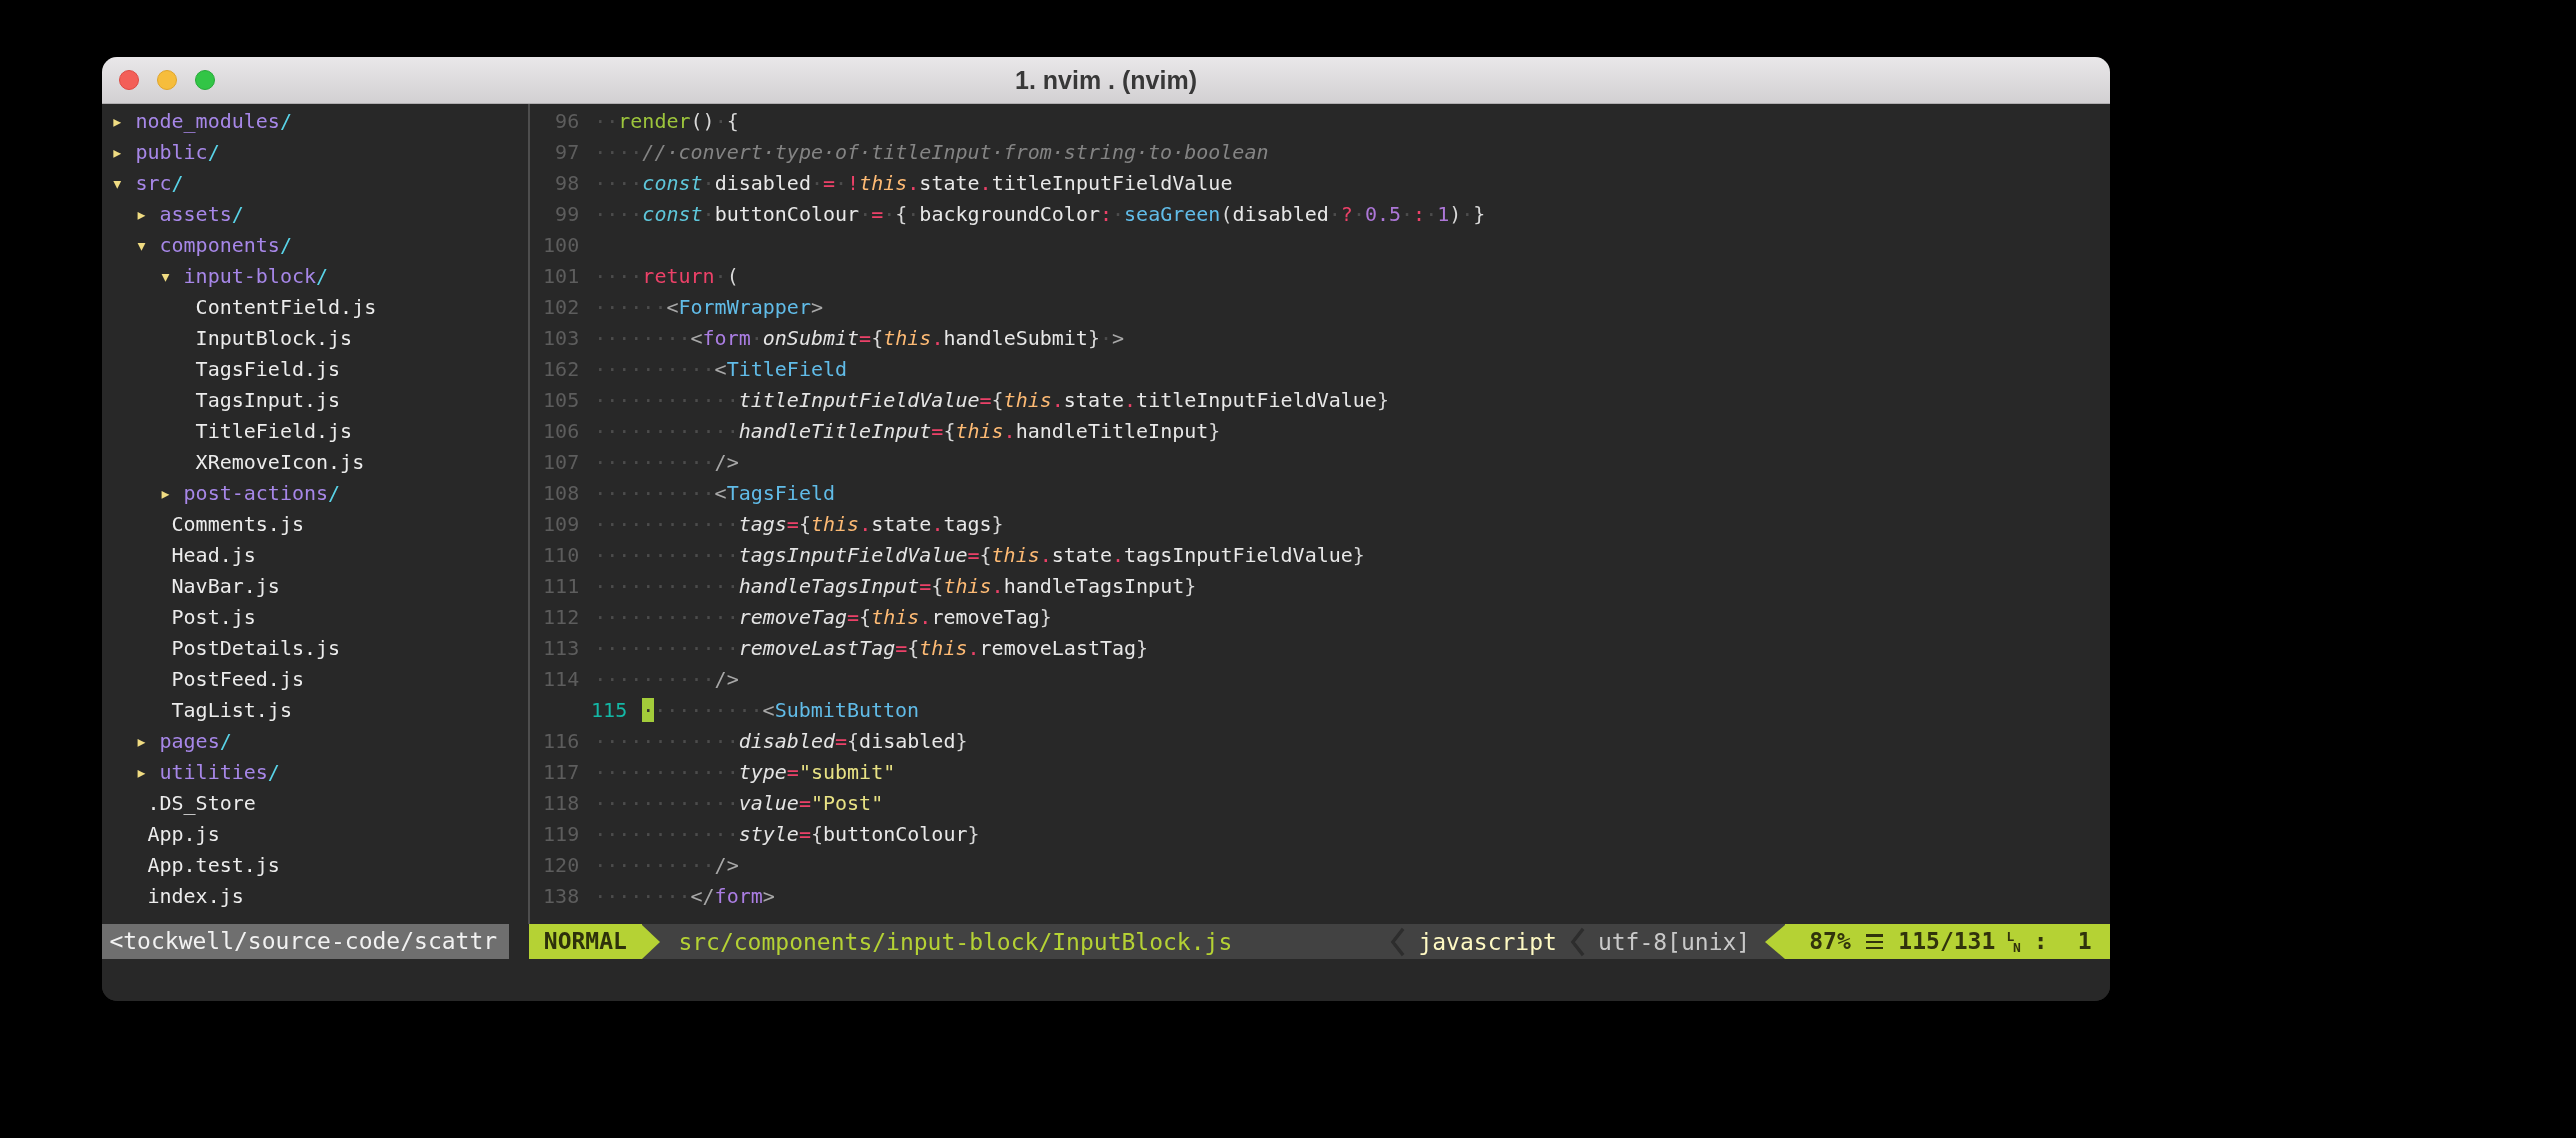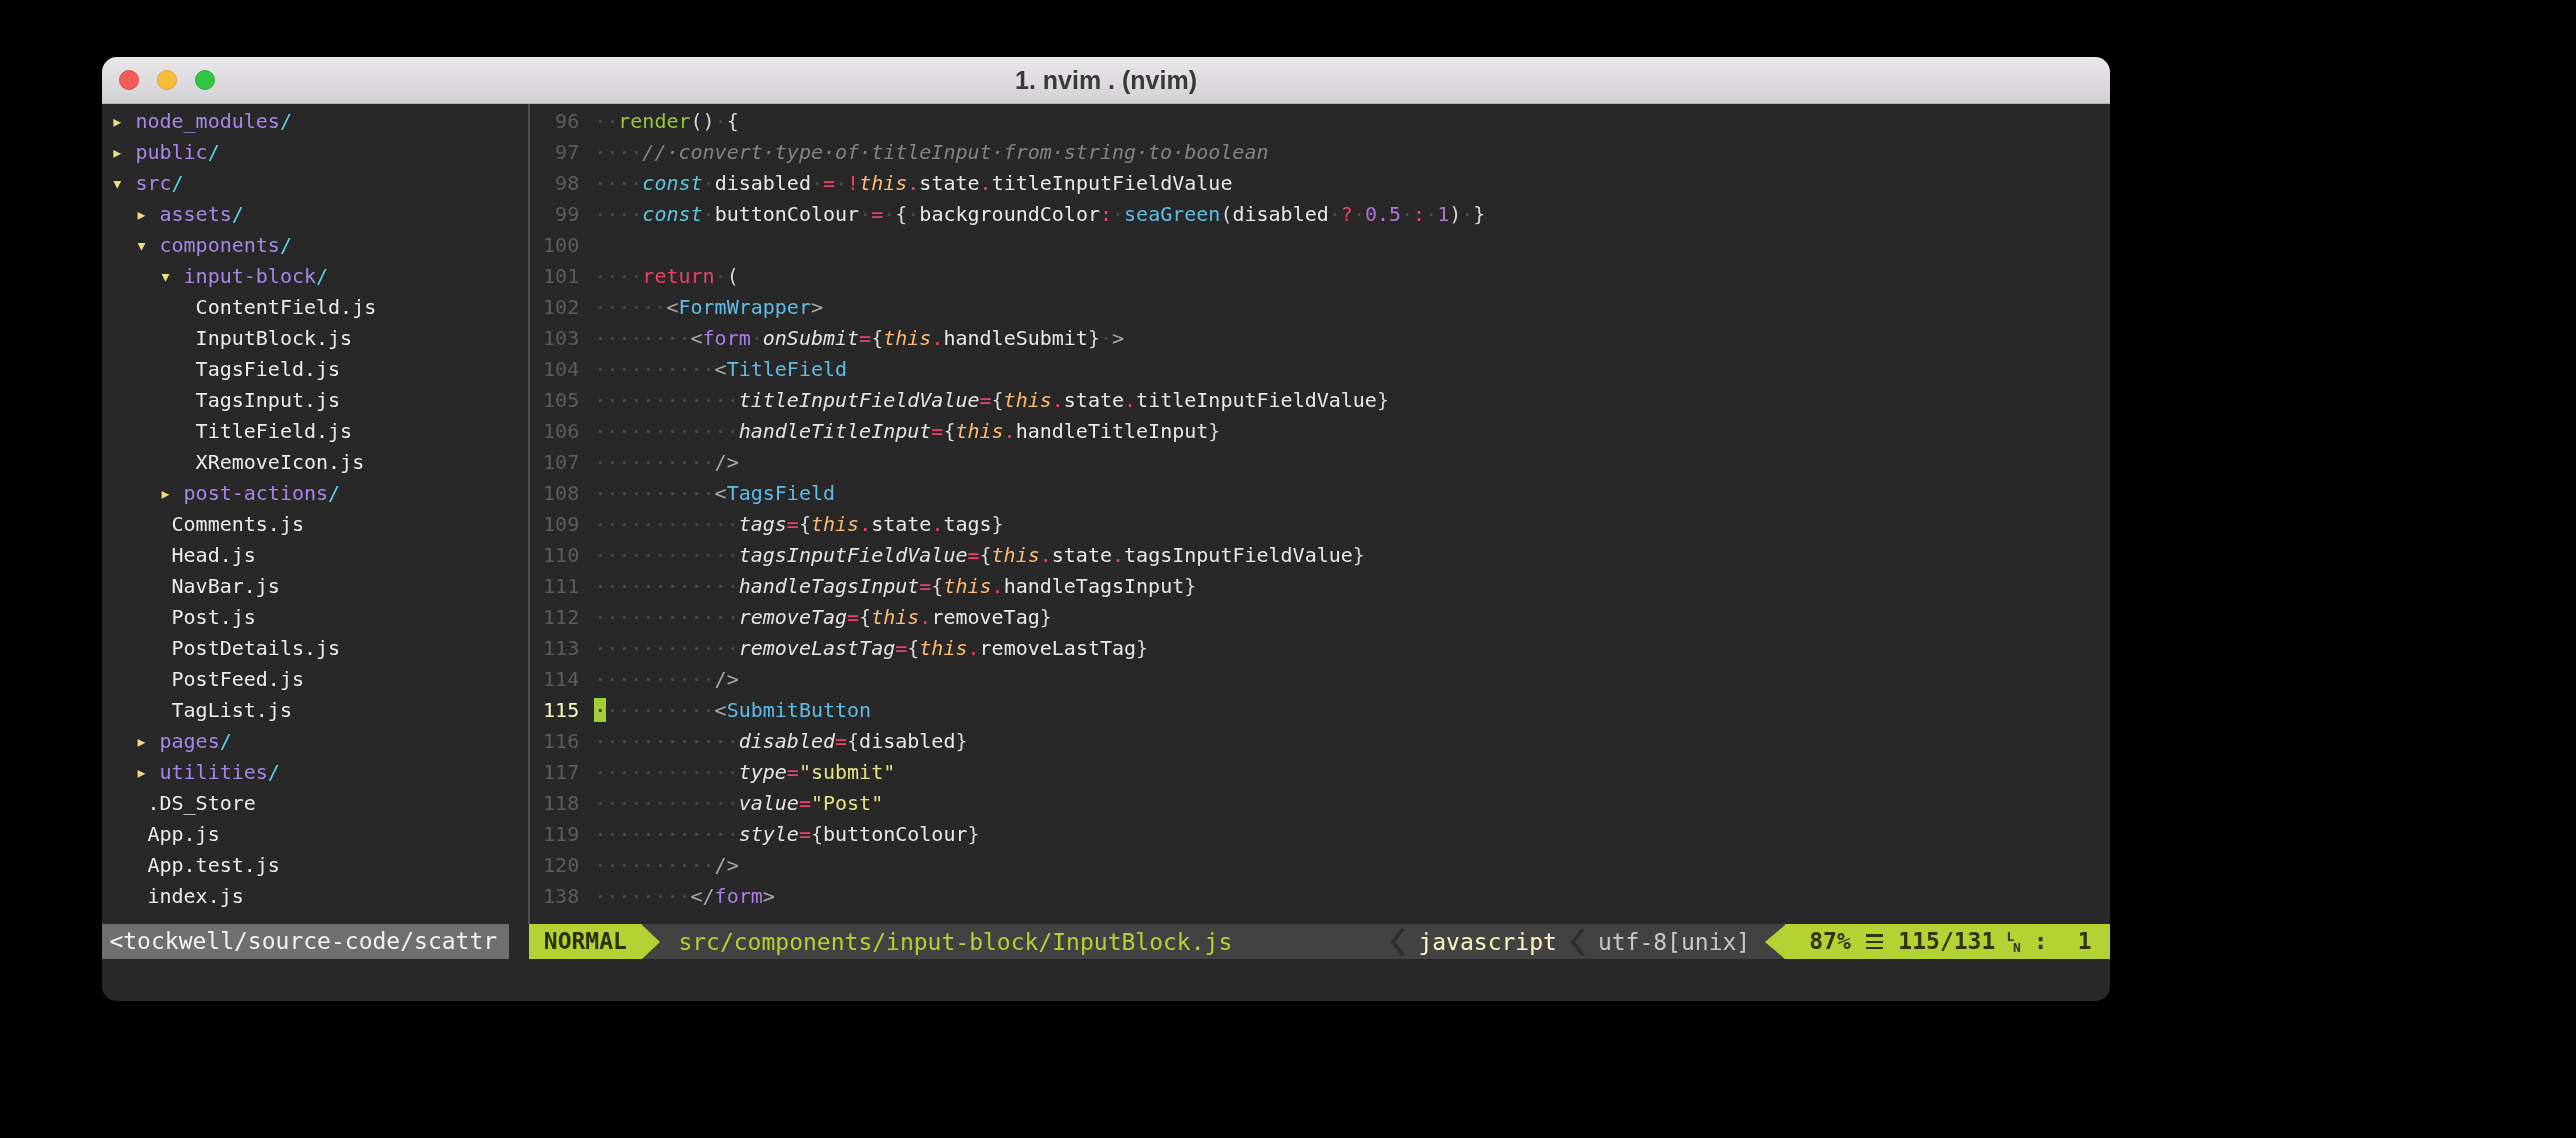--- a/index.html
+++ b/index.html
@@ -23,21 +23,21 @@
   .tree{width:417px;flex:none;padding:1.9px 0 0 9.3px;white-space:pre;overflow:hidden;}
   .vsep{width:1.9px;flex:none;background:#4e4e4e;}
   .codepane{flex:1;padding-top:1.9px;overflow:hidden;}
   .tree-row{height:31px;}
   .tree-arrow{color:#f0dc82;}
   .tree-dirname{color:#a787e8;}
   .tree-slash{color:#59d4e8;}
   .tree-filename{color:#ececec;}
   .code-line{height:31px;display:flex;white-space:pre;}
   .ln{flex:none;width:49px;padding-right:0;text-align:right;color:#5d5d5d;}
-  .ln-cur{color:#fef9c3;}
+  .ln-cur{color:#14b8a6;padding-left:48px;}
   .code-text{flex:1;padding-left:15px;white-space:pre;}
   
   .ws{color:#4c4c4c;}
   .fn{color:#9dc53c;}
   .cm{color:#848484;font-style:italic;}
   .kw{color:#5ec6da;font-style:italic;}
   .id{color:#e8e8e8;}
   .pl{color:#d8d8d8;}
   .op{color:#ec4168;}
   .th{color:#fdba74;font-style:italic;}
@@ -99,21 +99,21 @@
       <div class="vsep"></div>
       <div class="codepane">
           <div class="code-line"><span class="ln">96</span><span class="code-text"><span class="ws">··</span><span class="fn">render</span><span class="pl">()</span><span class="ws">·</span><span class="pl">{</span></span></div>
           <div class="code-line"><span class="ln">97</span><span class="code-text"><span class="ws">····</span><span class="cm">//·convert·type·of·titleInput·from·string·to·boolean</span></span></div>
           <div class="code-line"><span class="ln">98</span><span class="code-text"><span class="ws">····</span><span class="kw">const</span><span class="ws">·</span><span class="id">disabled</span><span class="ws">·</span><span class="op">=</span><span class="ws">·</span><span class="op">!</span><span class="th">this</span><span class="op">.</span><span class="id">state</span><span class="op">.</span><span class="id">titleInputFieldValue</span></span></div>
           <div class="code-line"><span class="ln">99</span><span class="code-text"><span class="ws">····</span><span class="kw">const</span><span class="ws">·</span><span class="id">buttonColour</span><span class="ws">·</span><span class="op">=</span><span class="ws">·</span><span class="pl">{</span><span class="ws">·</span><span class="id">backgroundColor</span><span class="op">:</span><span class="ws">·</span><span class="cmp">seaGreen</span><span class="pl">(</span><span class="id">disabled</span><span class="ws">·</span><span class="op">?</span><span class="ws">·</span><span class="num">0.5</span><span class="ws">·</span><span class="op">:</span><span class="ws">·</span><span class="num">1</span><span class="pl">)</span><span class="ws">·</span><span class="pl">}</span></span></div>
           <div class="code-line"><span class="ln">100</span><span class="code-text"></span></div>
           <div class="code-line"><span class="ln">101</span><span class="code-text"><span class="ws">····</span><span class="op">return</span><span class="ws">·</span><span class="pl">(</span></span></div>
           <div class="code-line"><span class="ln">102</span><span class="code-text"><span class="ws">······</span><span class="br">&lt;</span><span class="cmp">FormWrapper</span><span class="br">&gt;</span></span></div>
           <div class="code-line"><span class="ln">103</span><span class="code-text"><span class="ws">········</span><span class="br">&lt;</span><span class="tag">form</span><span class="ws">·</span><span class="attr">onSubmit</span><span class="op">=</span><span class="pl">{</span><span class="th">this</span><span class="op">.</span><span class="id">handleSubmit</span><span class="pl">}</span><span class="ws">·</span><span class="br">&gt;</span></span></div>
-          <div class="code-line"><span class="ln">104</span><span class="code-text"><span class="ws">··········</span><span class="br">&lt;</span><span class="cmp">TitleField</span></span></div>
+          <div class="code-line"><span class="ln">162</span><span class="code-text"><span class="ws">··········</span><span class="br">&lt;</span><span class="cmp">TitleField</span></span></div>
           <div class="code-line"><span class="ln">105</span><span class="code-text"><span class="ws">············</span><span class="attr">titleInputFieldValue</span><span class="op">=</span><span class="pl">{</span><span class="th">this</span><span class="op">.</span><span class="id">state</span><span class="op">.</span><span class="id">titleInputFieldValue</span><span class="pl">}</span></span></div>
           <div class="code-line"><span class="ln">106</span><span class="code-text"><span class="ws">············</span><span class="attr">handleTitleInput</span><span class="op">=</span><span class="pl">{</span><span class="th">this</span><span class="op">.</span><span class="id">handleTitleInput</span><span class="pl">}</span></span></div>
           <div class="code-line"><span class="ln">107</span><span class="code-text"><span class="ws">··········</span><span class="br">/&gt;</span></span></div>
           <div class="code-line"><span class="ln">108</span><span class="code-text"><span class="ws">··········</span><span class="br">&lt;</span><span class="cmp">TagsField</span></span></div>
           <div class="code-line"><span class="ln">109</span><span class="code-text"><span class="ws">············</span><span class="attr">tags</span><span class="op">=</span><span class="pl">{</span><span class="th">this</span><span class="op">.</span><span class="id">state</span><span class="op">.</span><span class="id">tags</span><span class="pl">}</span></span></div>
           <div class="code-line"><span class="ln">110</span><span class="code-text"><span class="ws">············</span><span class="attr">tagsInputFieldValue</span><span class="op">=</span><span class="pl">{</span><span class="th">this</span><span class="op">.</span><span class="id">state</span><span class="op">.</span><span class="id">tagsInputFieldValue</span><span class="pl">}</span></span></div>
           <div class="code-line"><span class="ln">111</span><span class="code-text"><span class="ws">············</span><span class="attr">handleTagsInput</span><span class="op">=</span><span class="pl">{</span><span class="th">this</span><span class="op">.</span><span class="id">handleTagsInput</span><span class="pl">}</span></span></div>
           <div class="code-line"><span class="ln">112</span><span class="code-text"><span class="ws">············</span><span class="attr">removeTag</span><span class="op">=</span><span class="pl">{</span><span class="th">this</span><span class="op">.</span><span class="id">removeTag</span><span class="pl">}</span></span></div>
           <div class="code-line"><span class="ln">113</span><span class="code-text"><span class="ws">············</span><span class="attr">removeLastTag</span><span class="op">=</span><span class="pl">{</span><span class="th">this</span><span class="op">.</span><span class="id">removeLastTag</span><span class="pl">}</span></span></div>
           <div class="code-line"><span class="ln">114</span><span class="code-text"><span class="ws">··········</span><span class="br">/&gt;</span></span></div>

